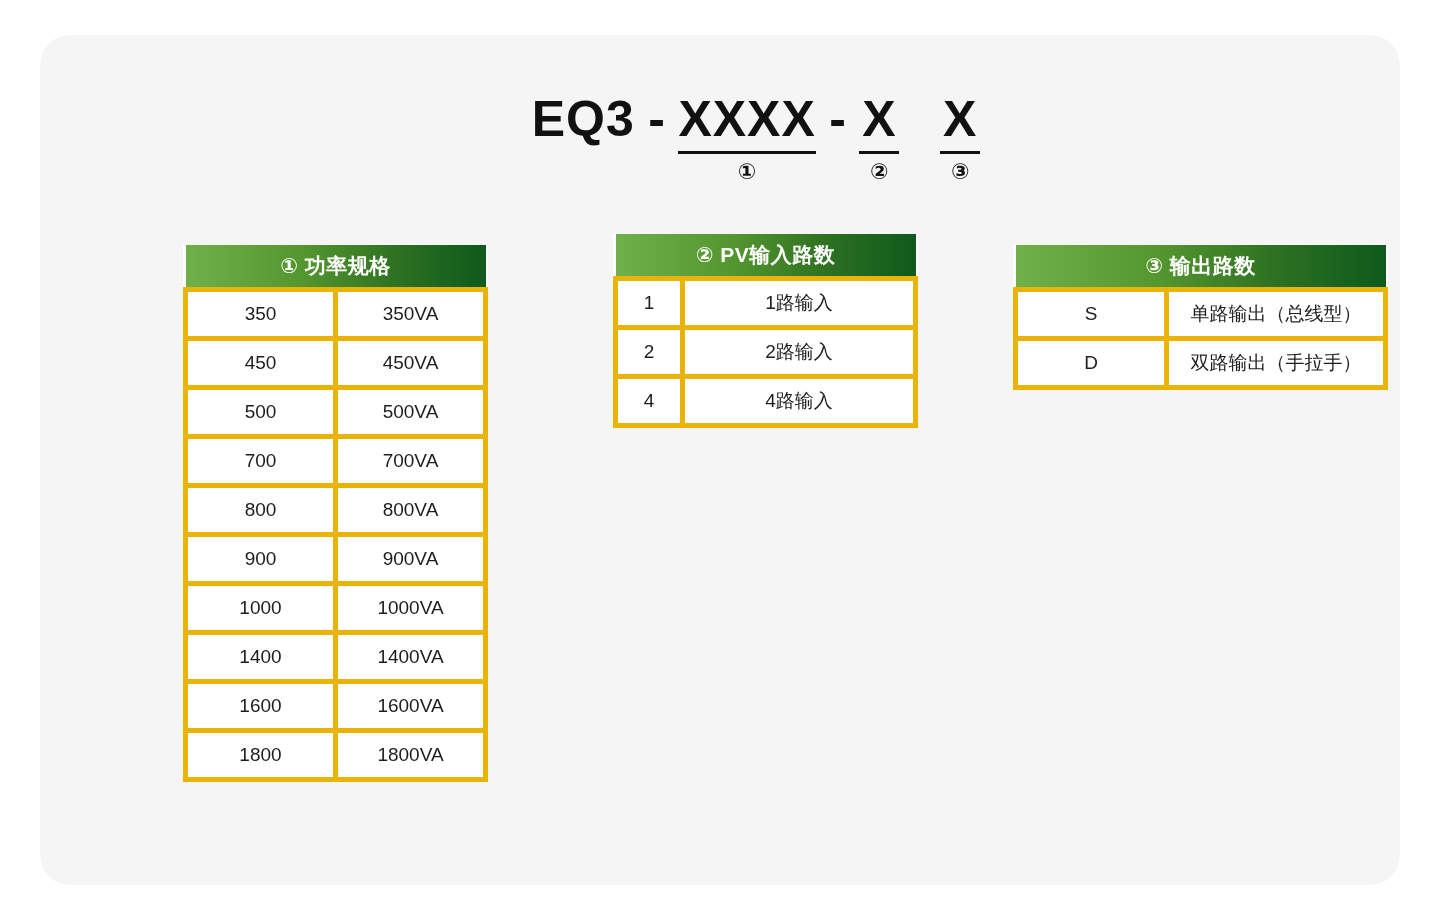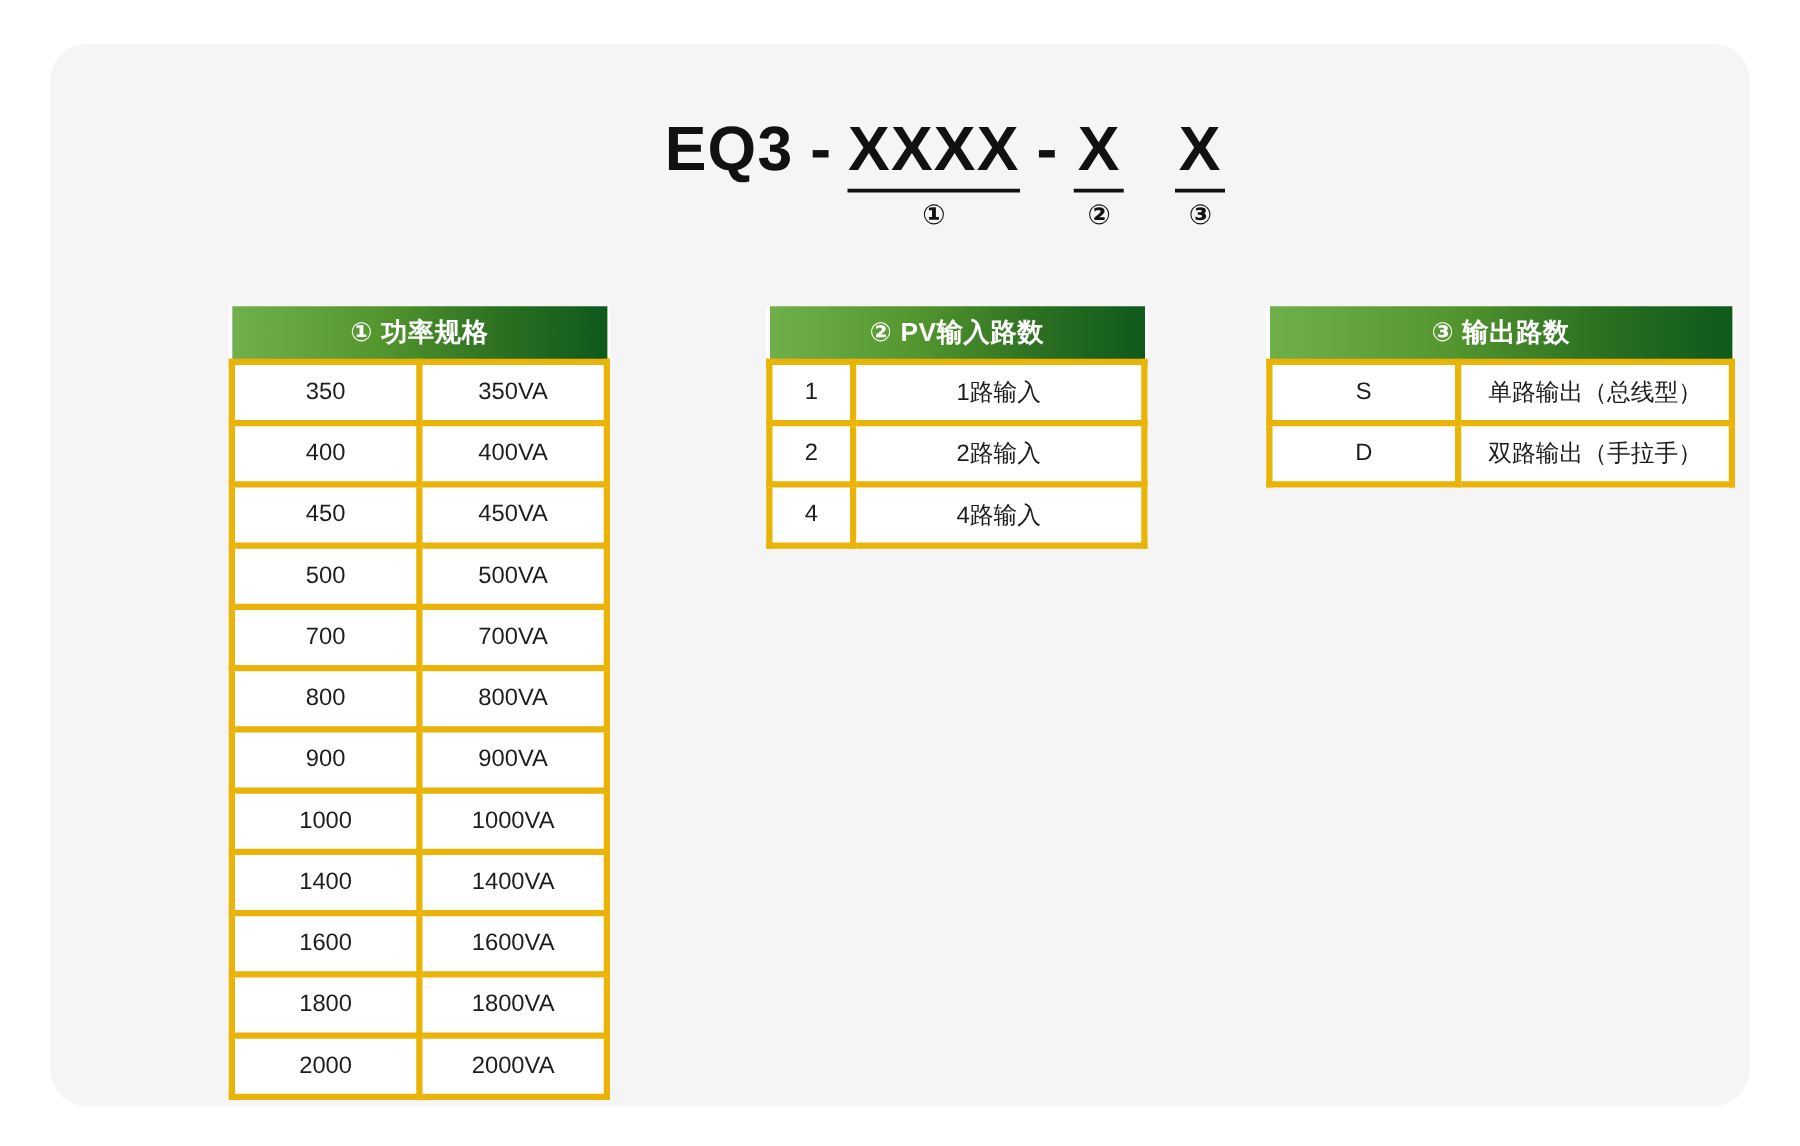--- a/index.html
+++ b/index.html
@@ -101,21 +101,21 @@
     text-align: center;
     padding: 0 4px;
     background: #ffffff;
     font-weight: normal;
   }
 
   #table-power { left: 136px; top: 245px; width: 300px; }
   #table-power col.c1 { width: 150px; }
   #table-power col.c2 { width: 150px; }
 
-  #table-pv { left: 566px; top: 245px; width: 300px; }
+  #table-pv { left: 566px; top: 234px; width: 300px; }
   #table-pv col.c1 { width: 67px; }
   #table-pv col.c2 { width: 233px; }
 
   #table-out { left: 966px; top: 245px; width: 370px; }
   #table-out col.c1 { width: 151px; }
   #table-out col.c2 { width: 219px; }
 </style>
 </head>
 <body>
 
@@ -167,24 +167,20 @@
     <tr>
       <th class="hdr" colspan="2">① 功率规格</th>
     </tr>
   </thead>
   <tbody>
       <tr>
         <td>350</td>
         <td>350VA</td>
       </tr>
       <tr>
-        <td>400</td>
-        <td>400VA</td>
-      </tr>
-      <tr>
         <td>450</td>
         <td>450VA</td>
       </tr>
       <tr>
         <td>500</td>
         <td>500VA</td>
       </tr>
       <tr>
         <td>700</td>
         <td>700VA</td>
@@ -205,24 +201,20 @@
         <td>1400</td>
         <td>1400VA</td>
       </tr>
       <tr>
         <td>1600</td>
         <td>1600VA</td>
       </tr>
       <tr>
         <td>1800</td>
         <td>1800VA</td>
-      </tr>
-      <tr>
-        <td>2000</td>
-        <td>2000VA</td>
       </tr>
     </tbody>
 </table>
 
 <table class="spec-table" id="table-pv">
   <colgroup>
       <col class="c1">
       <col class="c2">
     </colgroup>
   <thead>

